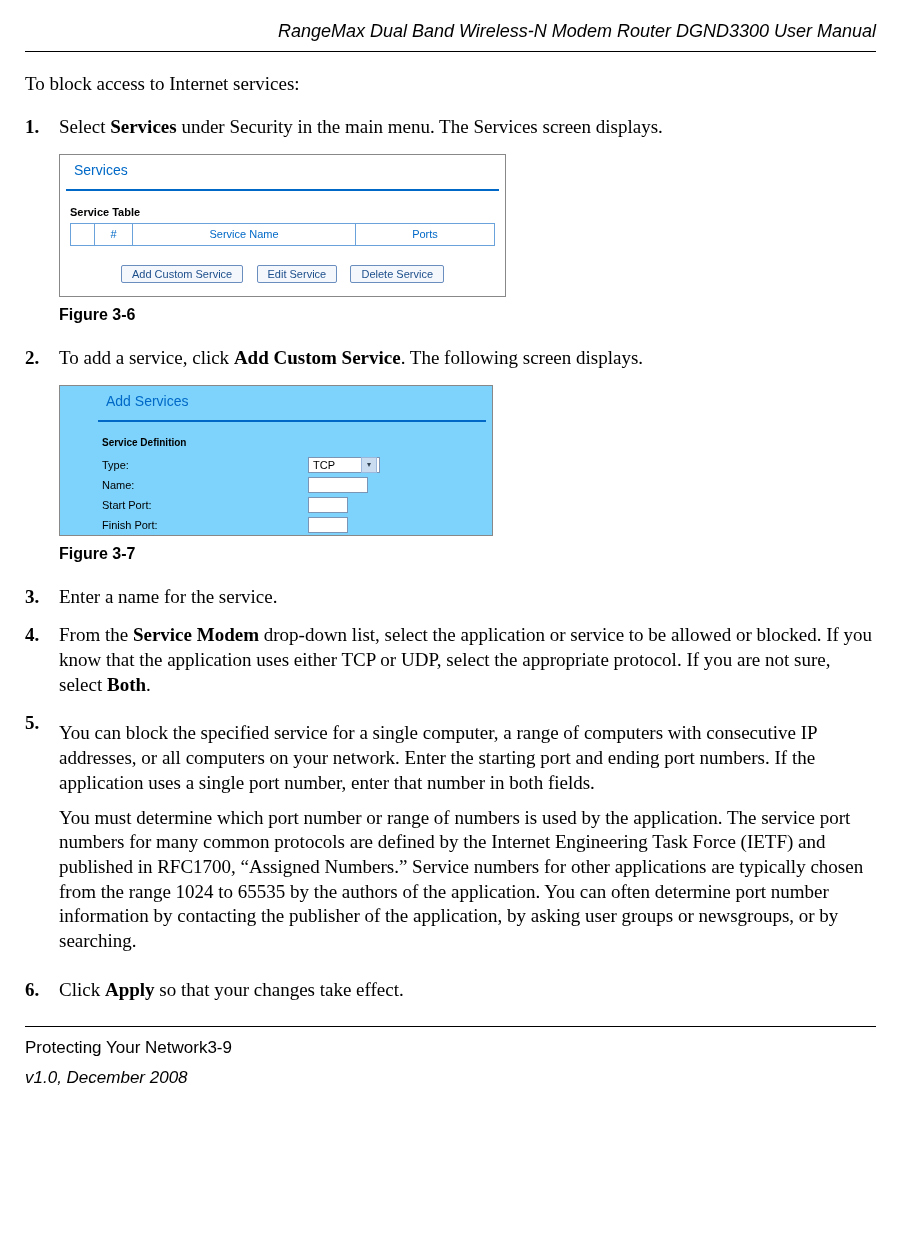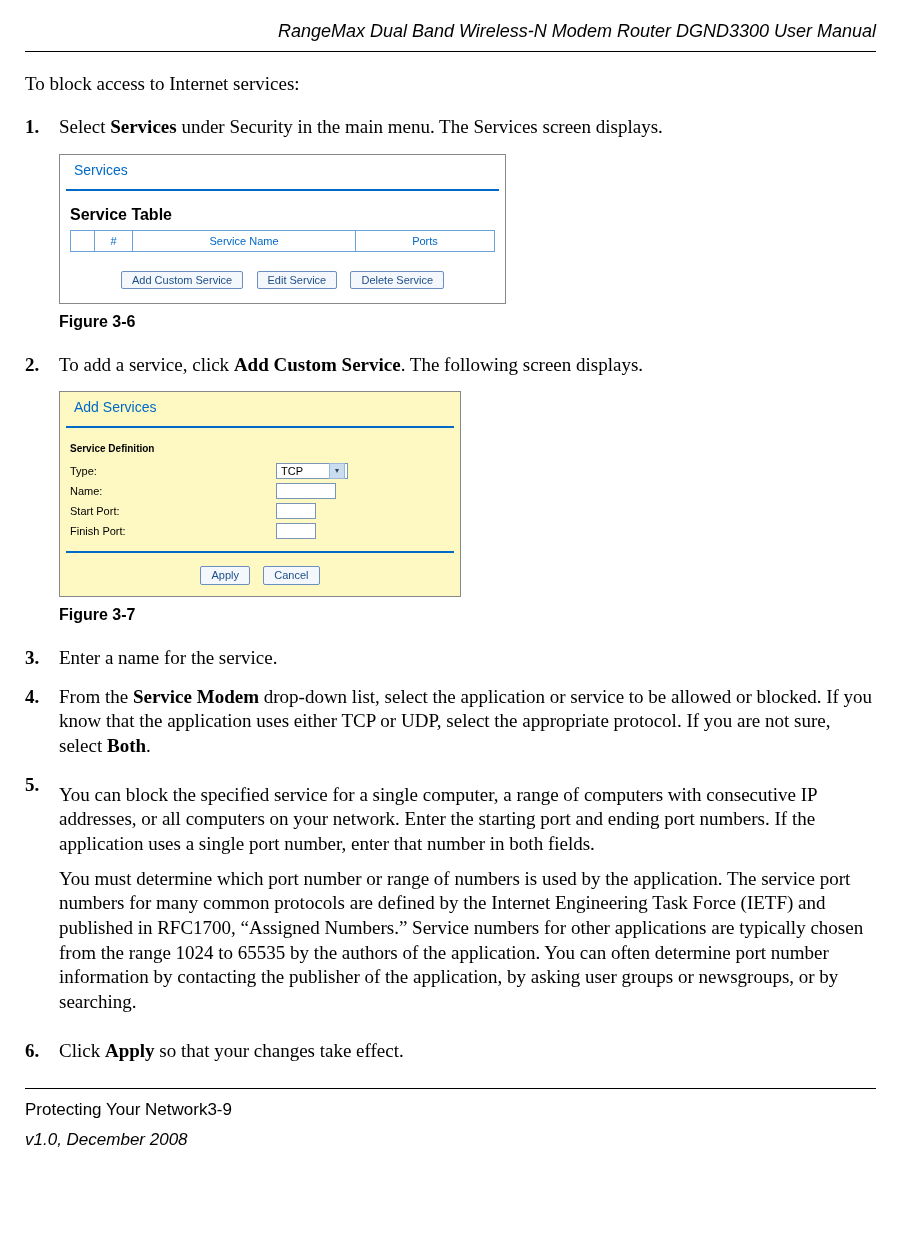--- a/index.html
+++ b/index.html
@@ -61,21 +61,21 @@
       font-family: Arial, Helvetica, sans-serif;
     }
     .svc-title {
       color: #0069c7;
       font-size: 14px;
       padding: 6px 8px 10px 8px;
       border-bottom: 2px solid #0069c7;
       margin: 0 6px;
     }
     .svc-sublabel {
-      font-size: 16px;
+      font-size: 11px;
       font-weight: bold;
       padding: 14px 10px 4px 10px;
     }
     .svc-table {
       margin: 0 10px 4px 10px;
       border: 1px solid #6aa3dc;
     }
     .svc-thead {
       display: flex;
       background: #fff;
@@ -107,22 +107,23 @@
       font-family: Arial, Helvetica, sans-serif;
       padding: 1px 10px;
       margin: 0 4px;
       border-radius: 2px;
     }
 
     
     .add-box {
       border: 1px solid #888;
       width: 400px;
-      background: #fef9c3;
-      font-family: Arial, Helvetica, sans-serif;
+      background: #7dd3fc;
+      font-family: Arial, Helvetica, sans-serif;
+      padding-left: 32px;
     }
     .add-title {
       color: #0069c7;
       font-size: 14px;
       padding: 6px 8px 10px 8px;
       border-bottom: 2px solid #0069c7;
       margin: 0 6px;
     }
     .add-sublabel {
       font-size: 10px;
@@ -250,24 +251,20 @@
       </div>
       <div class="form-row">
         <div class="form-label">Start Port:</div>
         <div class="form-input inp-port"></div>
       </div>
       <div class="form-row">
         <div class="form-label">Finish Port:</div>
         <div class="form-input inp-port"></div>
       </div>
 
-      <div class="add-btnrow">
-        <span class="ui-button">Apply</span>
-        <span class="ui-button">Cancel</span>
-      </div>
     </div>
     <div class="fig-caption">Figure 3-7</div>
   </div>
 
   <div class="step">
     <div class="step-num">3.</div>
     <div class="step-body">Enter a name for the service.</div>
   </div>
 
   <div class="step">

